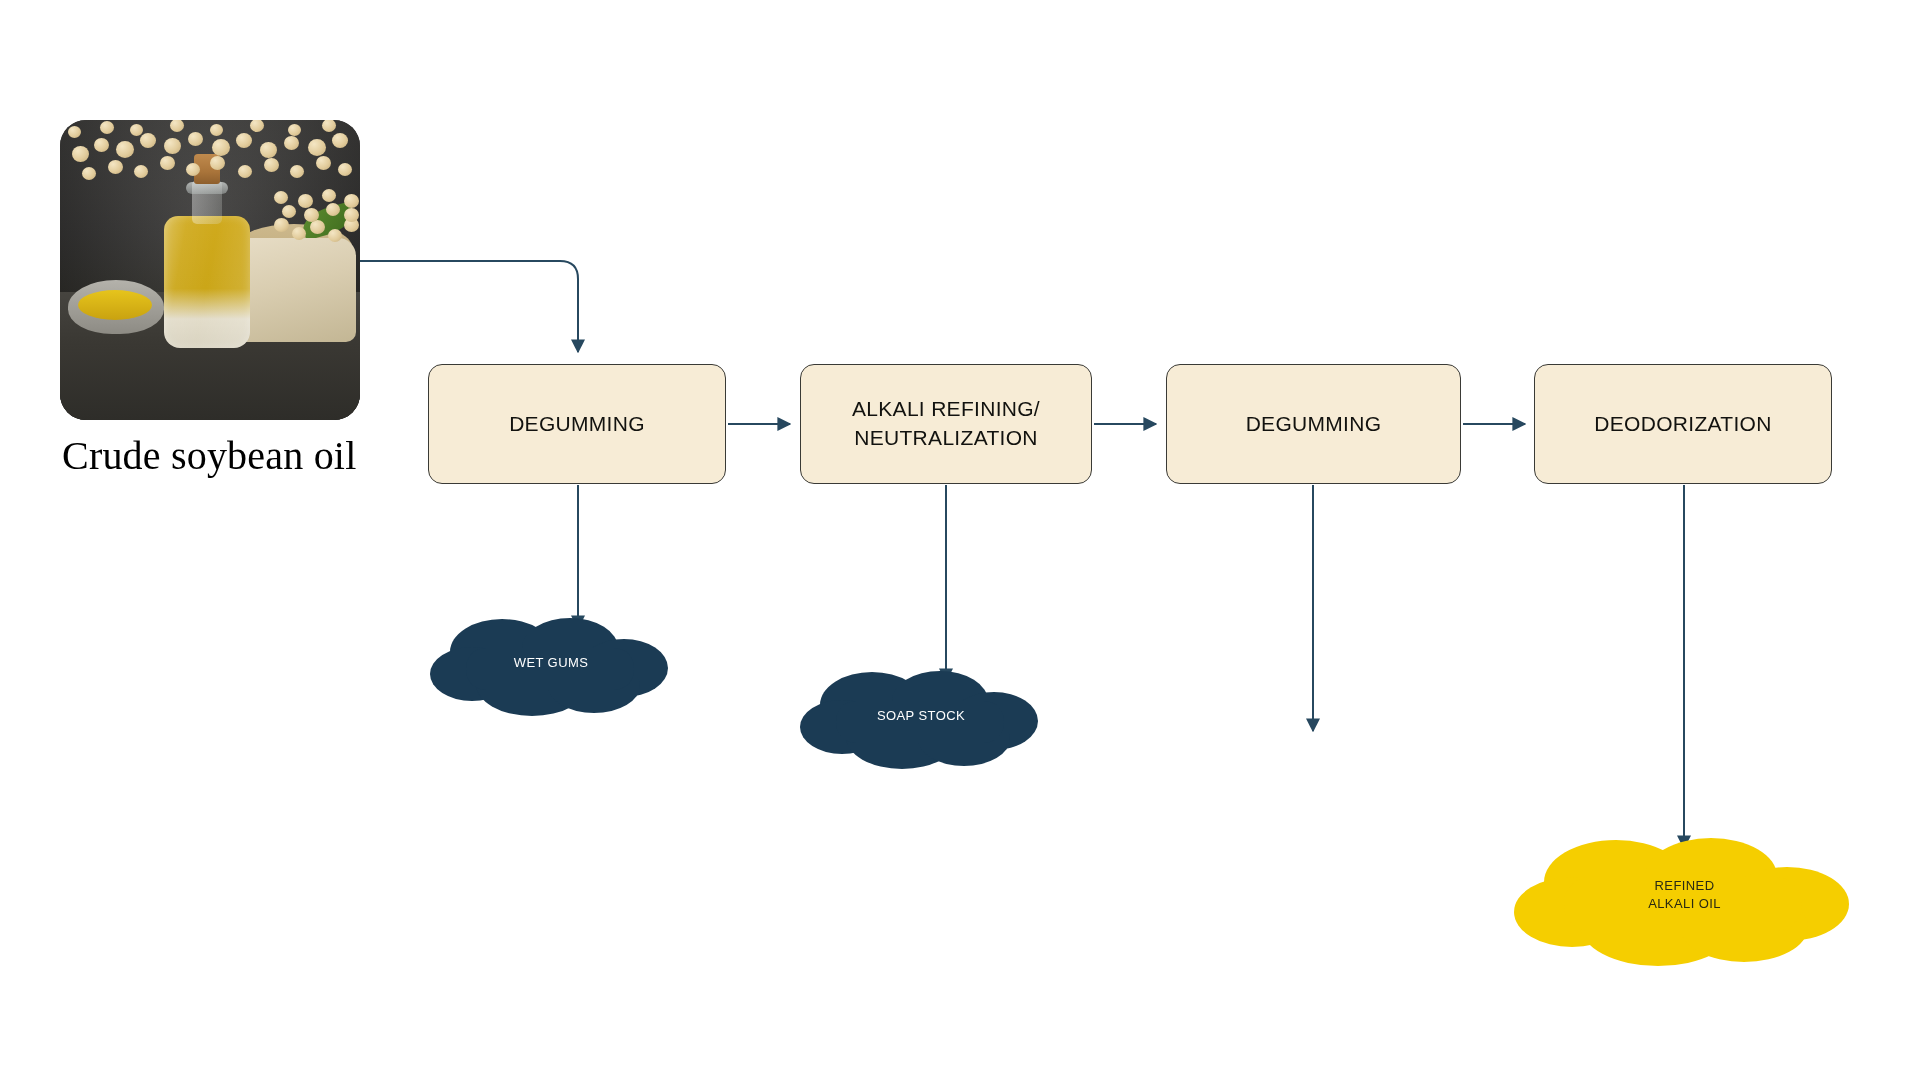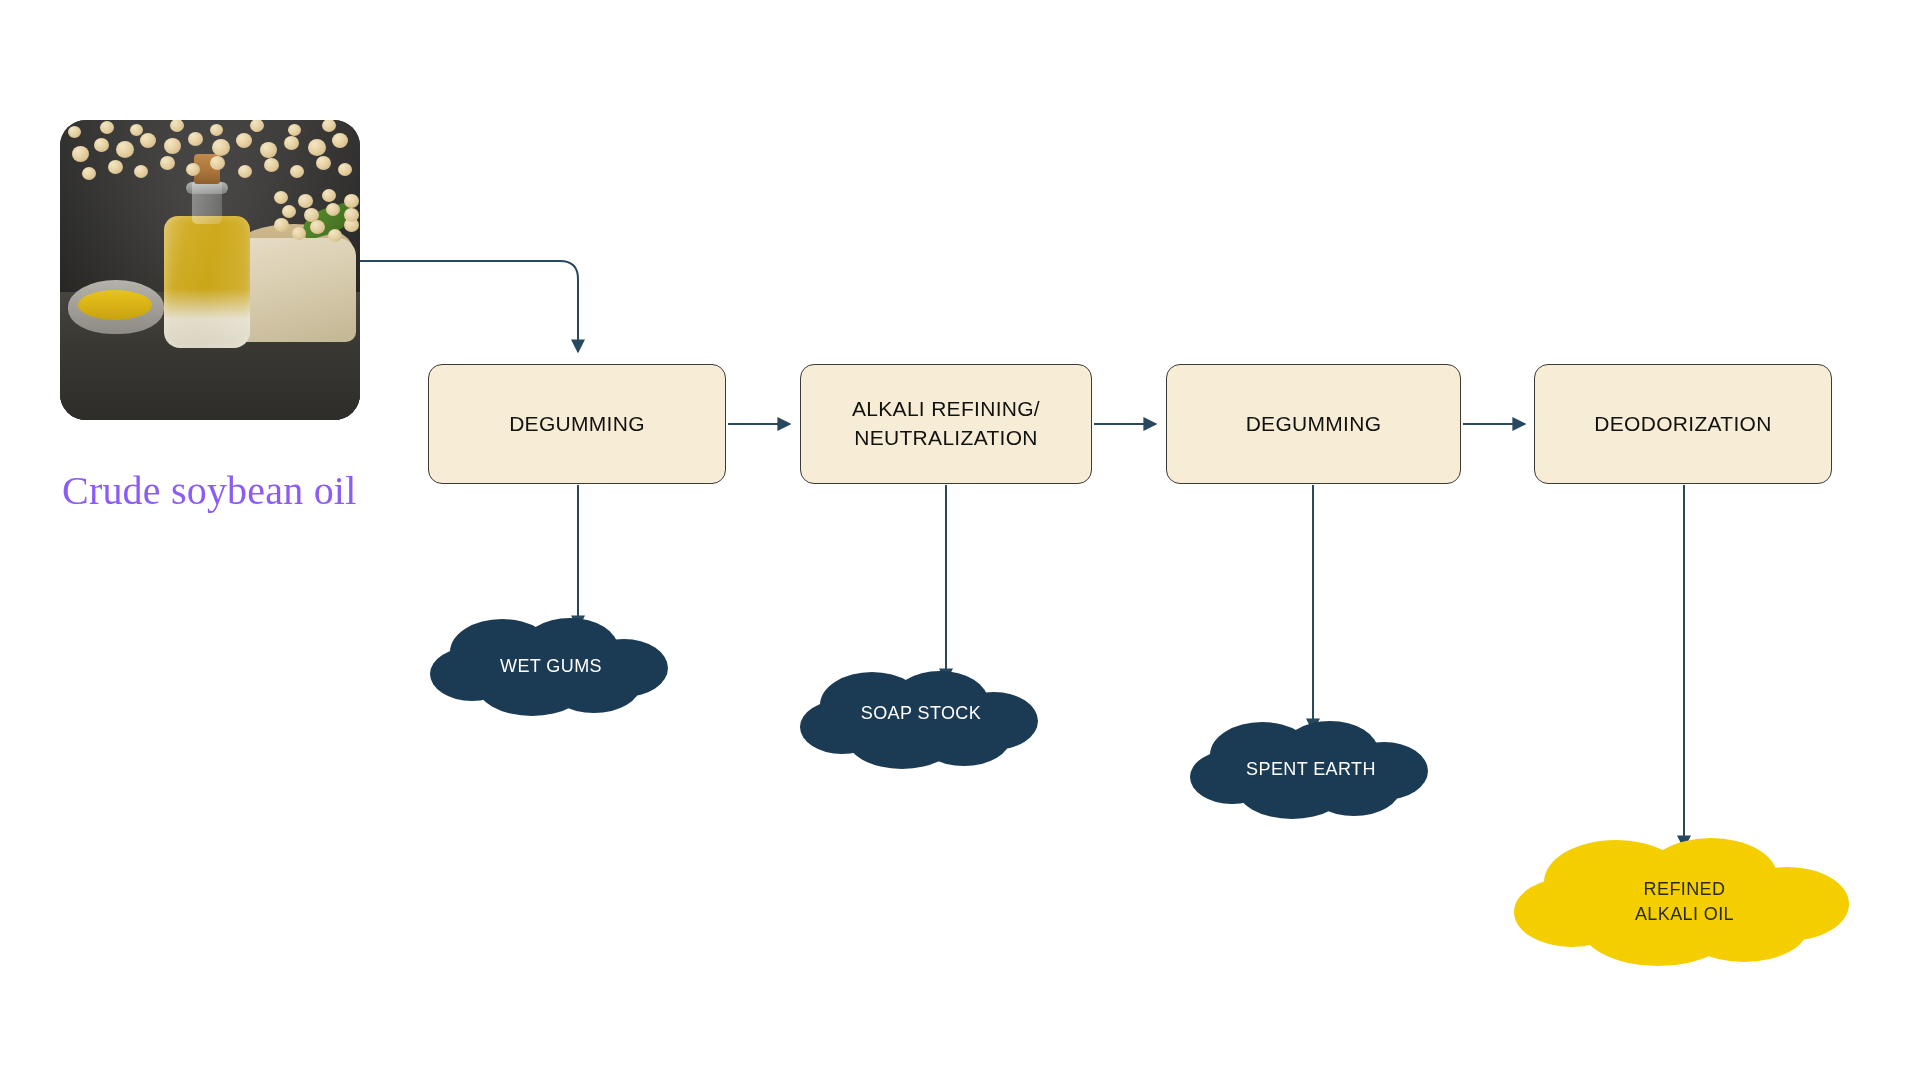--- a/index.html
+++ b/index.html
@@ -151,23 +151,22 @@
   }
 
   .source-caption {
     position: absolute;
     left: 62px;
     top: 432px;
     width: 300px;
     font-family: "Liberation Serif", "DejaVu Serif", serif;
     font-size: 40px;
     line-height: 1.22;
-    color: #8b5cf6;
+    color: #000000;
     letter-spacing: 0.2px;
-    margin-top: 35px;
   }
 
   
   .proc-box {
     position: absolute;
     box-sizing: border-box;
     background: #f7ecd6;
     border: 1.4px solid #3a3a36;
     border-radius: 14px;
     display: flex;
@@ -189,33 +188,33 @@
   
   .cloud {
     position: absolute;
   }
   .cloud svg { display: block; }
   .cloud-label {
     position: absolute;
     left: 0;
     width: 100%;
     text-align: center;
-    font-size: 18px;
+    font-size: 13px;
     letter-spacing: 0.4px;
     line-height: 1.4;
     white-space: pre-line;
     pointer-events: none;
   }
   .cloud.navy .cloud-label { color: #ffffff; }
   .cloud.gold .cloud-label { color: #2a2a12; }
 
   #cloud-wet-gums   { left: 428px;  top: 612px; width: 246px; height: 110px; }
   #cloud-wet-gums   .cloud-label { top: 42px; }
   #cloud-soap-stock { left: 798px;  top: 665px; width: 246px; height: 110px; }
-  #cloud-soap-stock .cloud-label { top: 36px; }
+  #cloud-soap-stock .cloud-label { top: 42px; }
   #cloud-spent-earth{ left: 1188px; top: 715px; width: 246px; height: 110px; }
   #cloud-spent-earth .cloud-label { top: 42px; }
   #cloud-refined    { left: 1512px; top: 832px; width: 345px; height: 140px; }
   #cloud-refined    .cloud-label { top: 45px; }
 </style>
 </head>
 <body>
 
 <div id="canvas">
 
@@ -335,34 +334,20 @@
         <ellipse cx="196" cy="56" rx="44" ry="29"></ellipse>
         <ellipse cx="44" cy="62" rx="42" ry="27"></ellipse>
         <ellipse cx="104" cy="72" rx="56" ry="32"></ellipse>
         <ellipse cx="166" cy="74" rx="46" ry="27"></ellipse>
         <rect x="38" y="36" width="168" height="42" rx="20"></rect>
       </g>
     </svg>
     <div class="cloud-label">SOAP STOCK</div>
   </div>
 
-  <div class="cloud navy" id="cloud-spent-earth">
-    <svg viewBox="0 0 246 110" width="246" height="110">
-      <g fill="#1b3b54">
-        <ellipse cx="74" cy="40" rx="52" ry="33"></ellipse>
-        <ellipse cx="142" cy="36" rx="48" ry="30"></ellipse>
-        <ellipse cx="196" cy="56" rx="44" ry="29"></ellipse>
-        <ellipse cx="44" cy="62" rx="42" ry="27"></ellipse>
-        <ellipse cx="104" cy="72" rx="56" ry="32"></ellipse>
-        <ellipse cx="166" cy="74" rx="46" ry="27"></ellipse>
-        <rect x="38" y="36" width="168" height="42" rx="20"></rect>
-      </g>
-    </svg>
-    <div class="cloud-label">SPENT EARTH</div>
-  </div>
 
   <div class="cloud gold" id="cloud-refined">
     <svg viewBox="0 0 345 140" width="345" height="140">
       <g fill="#f5ce00">
         <ellipse cx="104" cy="50" rx="72" ry="42"></ellipse>
         <ellipse cx="199" cy="44" rx="66" ry="38"></ellipse>
         <ellipse cx="275" cy="72" rx="62" ry="37"></ellipse>
         <ellipse cx="60" cy="80" rx="58" ry="35"></ellipse>
         <ellipse cx="146" cy="93" rx="78" ry="41"></ellipse>
         <ellipse cx="232" cy="95" rx="64" ry="35"></ellipse>

